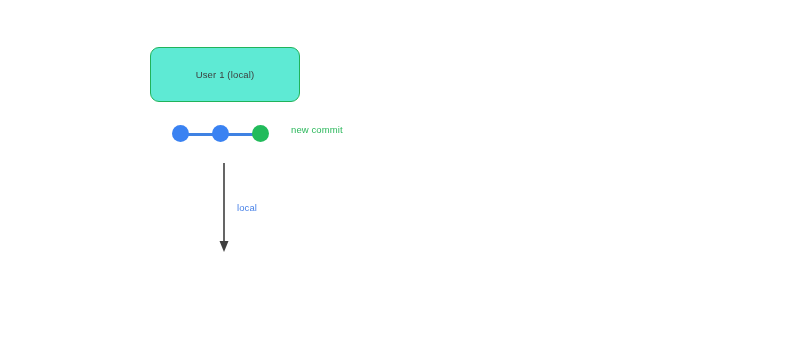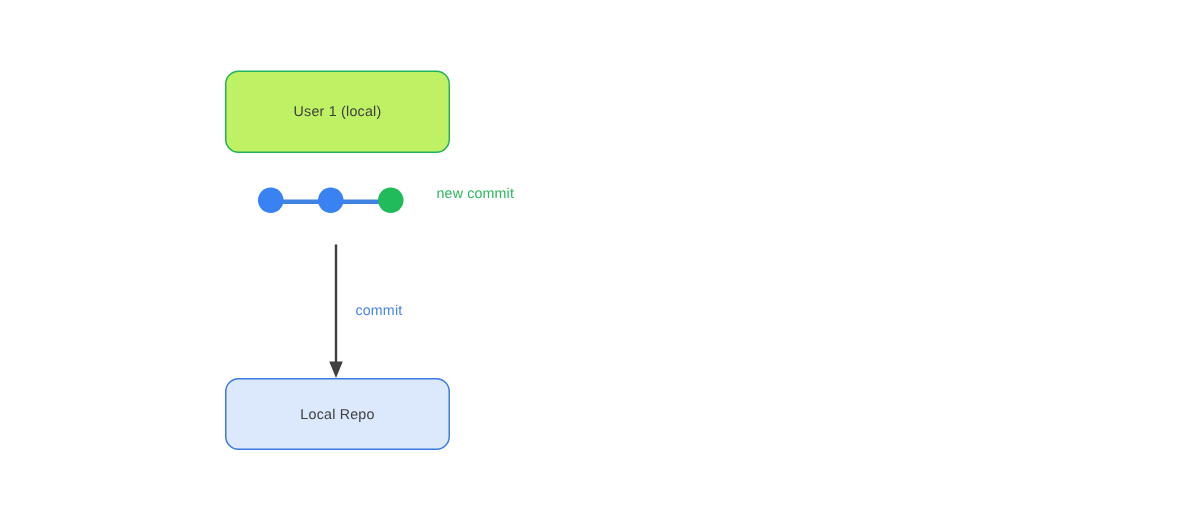--- a/index.html
+++ b/index.html
@@ -33,21 +33,21 @@
     font-size: 9.5px;
     color: #3d3d3d;
     letter-spacing: 0.15px;
     white-space: nowrap;
   }
   #user-node {
     left: 150px;
     top: 47px;
     width: 150px;
     height: 55px;
-    background: #bef264;
+    background: #5eead4;
     border-color: #21b35a;
   }
   #repo-node {
     left: 150px;
     top: 252px;
     width: 150px;
     height: 48px;
     background: #dce8fb;
     border-color: #3c7ce0;
   }
@@ -118,19 +118,16 @@
     <div class="dot green" style="left:101.5px;"></div>
   </div>
 
   <div id="new-commit-label">new commit</div>
 
   <svg id="arrow-svg" viewBox="0 0 60 100">
     <line x1="24" y1="8" x2="24" y2="90" stroke="#3f3f3f" stroke-width="1.6"></line>
     <polygon points="24,97 19.5,86 28.5,86" fill="#3f3f3f"></polygon>
   </svg>
 
-  <div id="commit-edge-label">commit</div>
+  <div id="commit-edge-label">local</div>
 
-  <div class="node-box" id="repo-node">
-    <span class="node-label">Local Repo</span>
-  </div>
 
 </div>
 
 </body></html>

